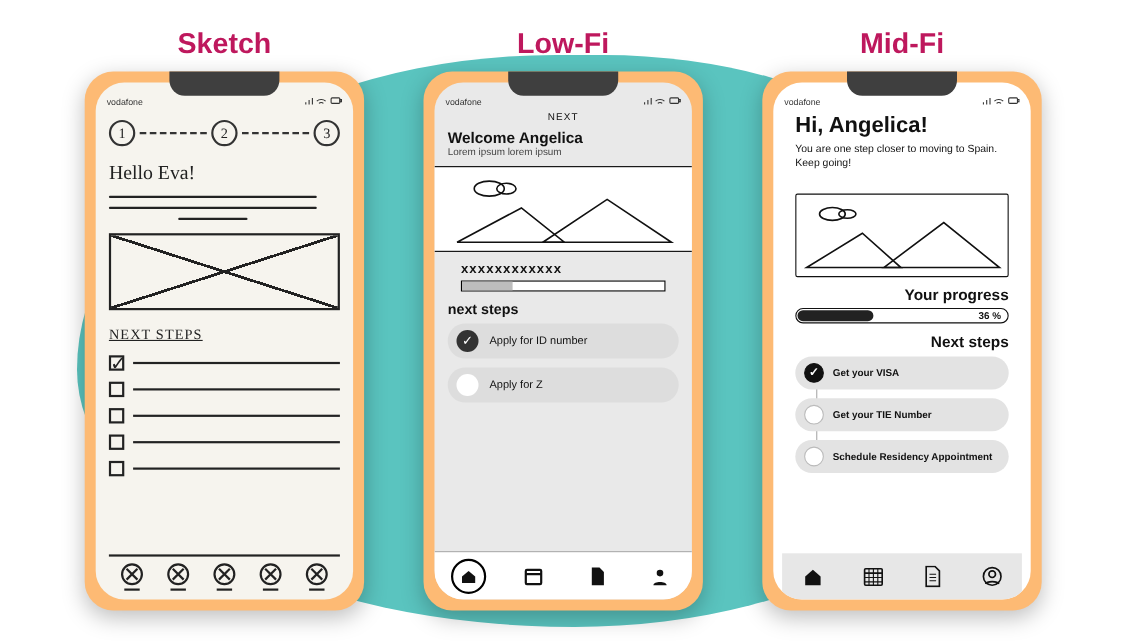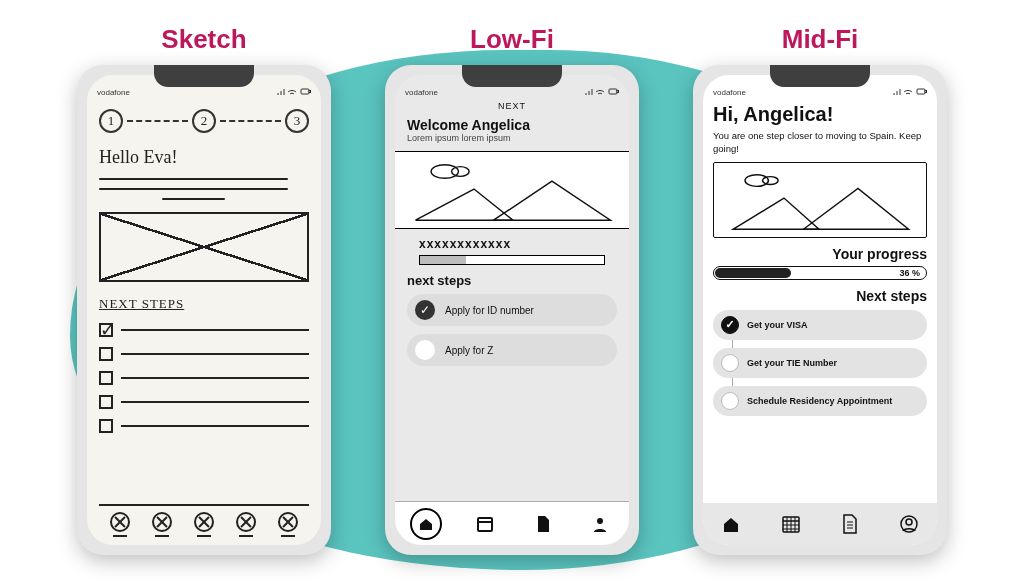--- a/index.html
+++ b/index.html
@@ -24,21 +24,21 @@
     justify-content: space-around;
     padding: 24px 50px 0 50px;
   }
   .col { display: flex; flex-direction: column; align-items: center; }
   .col-title {
     font-weight: 800; font-size: 26px; color: #be185d;
     margin-bottom: 10px;
   }
   .phone {
     width: 254px; height: 490px;
-    background: #e5e5e5;
+    background: #fdba74;
     border-radius: 26px;
     padding: 10px;
     position: relative;
     box-shadow: 0 6px 20px rgba(0,0,0,.25);
   }
   .screen {
     width: 100%; height: 100%;
     background: #fff;
     border-radius: 26px;
     overflow: hidden;
@@ -96,23 +96,23 @@
   .lofi-steps { padding:0 12px; }
   .lofi-steps h3 { font-size:13px; font-weight:800; margin-bottom:6px; }
   .lofi-pill { background:#ddd; border-radius:18px; display:flex; align-items:center; padding:6px 8px; margin-bottom:8px; font-size:10px; position:relative; }
   .lofi-pill .dot { width:20px; height:20px; border-radius:50%; background:#fff; margin-right:10px; display:flex; align-items:center; justify-content:center; }
   .lofi-pill .dot.done { background:#333; color:#fff; font-size:12px; }
   .lofi-nav { margin-top:auto; height:44px; background:#fff; border-top:1px solid #aaa; display:flex; justify-content:space-around; align-items:center; }
   .lofi-nav .navbtn { width:28px; height:28px; display:flex; align-items:center; justify-content:center; }
   .lofi-nav .navbtn.home { border:2px solid #000; border-radius:50%; width:32px; height:32px; }
   
   .midfi-screen { background:#fff; }
-  .midfi-body { flex:1; display:flex; flex-direction:column; padding:0 10px; font-size:10px; color:#111; }
+  .midfi-body { flex:1; display:flex; flex-direction:column; padding:0 20px; font-size:10px; color:#111; }
   .midfi-body h1 { font-size:20px; font-weight:900; margin-top:4px; }
-  .midfi-sub { font-size:9.5px; line-height:1.35; margin:4px 0 6px; }
+  .midfi-sub { font-size:9.5px; line-height:1.35; margin:4px 0 20px; }
   .midfi-hero { border:1.5px solid #111; border-radius:2px; height:76px; background:#fff; }
   .midfi-h2 { font-size:14px; font-weight:900; margin:8px 0 4px;text-align:right; }
   .midfi-prog { height:14px; border:1.5px solid #111; border-radius:8px; position:relative; display:flex; align-items:center; justify-content:flex-end; padding-right:6px; font-size:9px; font-weight:700; }
   .midfi-prog .fill { position:absolute; left:1px; top:1px; bottom:1px; width:36%; background:#222; border-radius:6px; }
   .midfi-steps { margin-top:2px; position:relative; }
   .midfi-steps .vline { position:absolute; left:19px; top:14px; bottom:14px; width:1px; background:#aaa; }
   .midfi-pill { background:#e3e3e3; border-radius:18px; display:flex; align-items:center; padding:6px 8px; margin-bottom:8px; font-size:9px; font-weight:700; position:relative; }
   .midfi-pill .dot { width:18px; height:18px; border-radius:50%; background:#fff; border:1px solid #bbb; margin-right:8px; display:flex; align-items:center; justify-content:center; z-index:1; }
   .midfi-pill .dot.done { background:#111; color:#fff; border-color:#111; font-size:11px; }
   .midfi-nav { margin:auto -12px 0 -12px; height:42px; background:#e7e7e7; display:flex; justify-content:space-around; align-items:center; }

